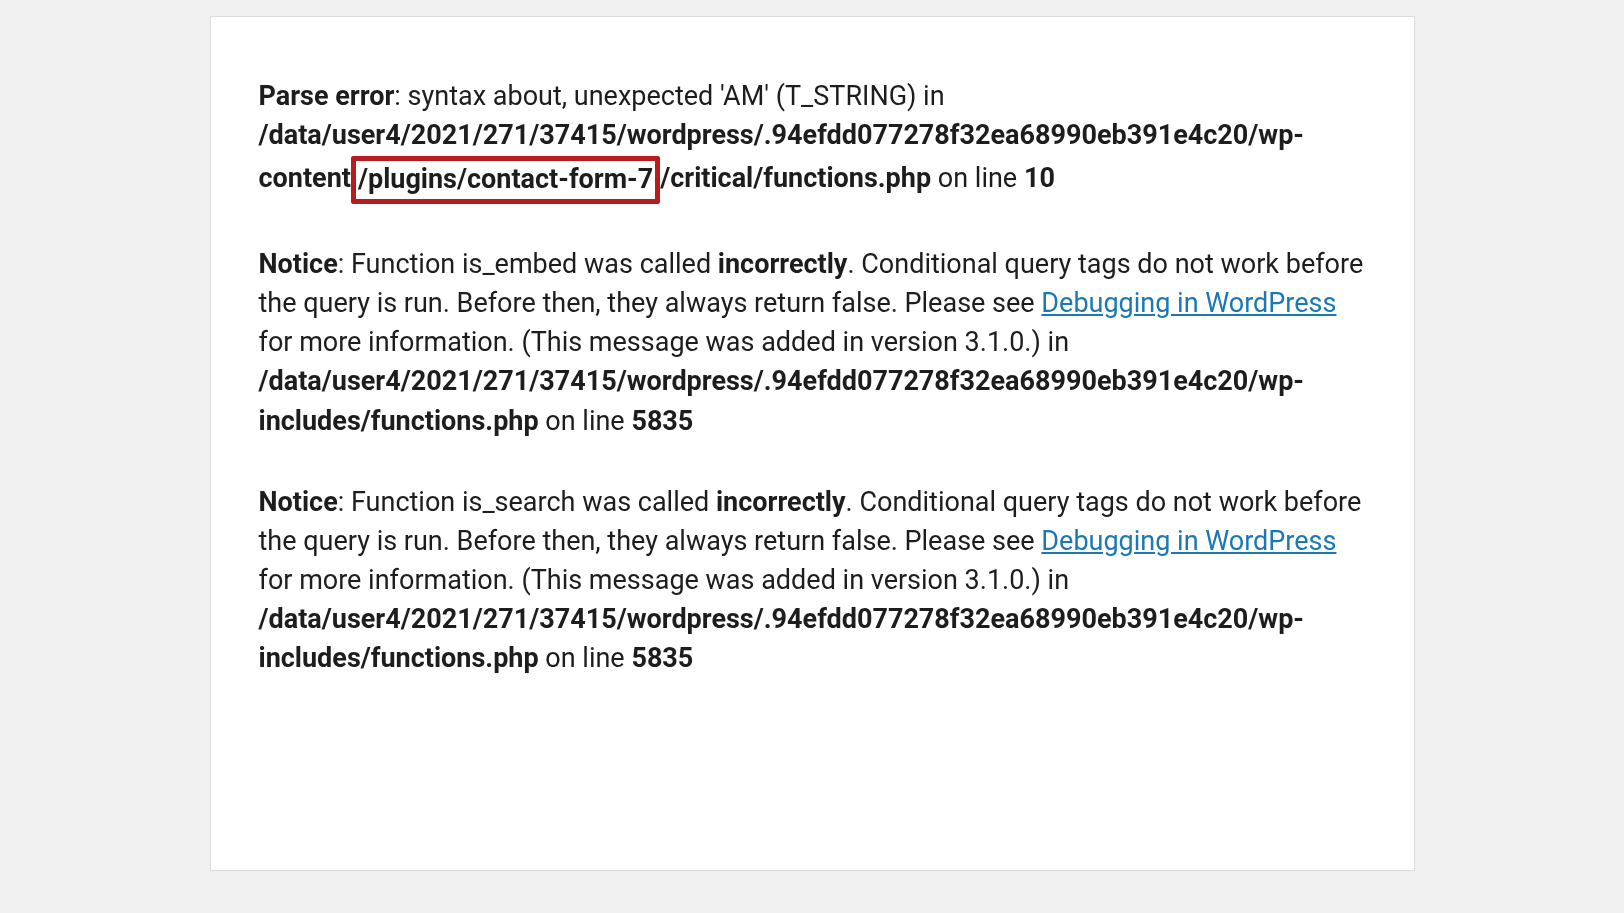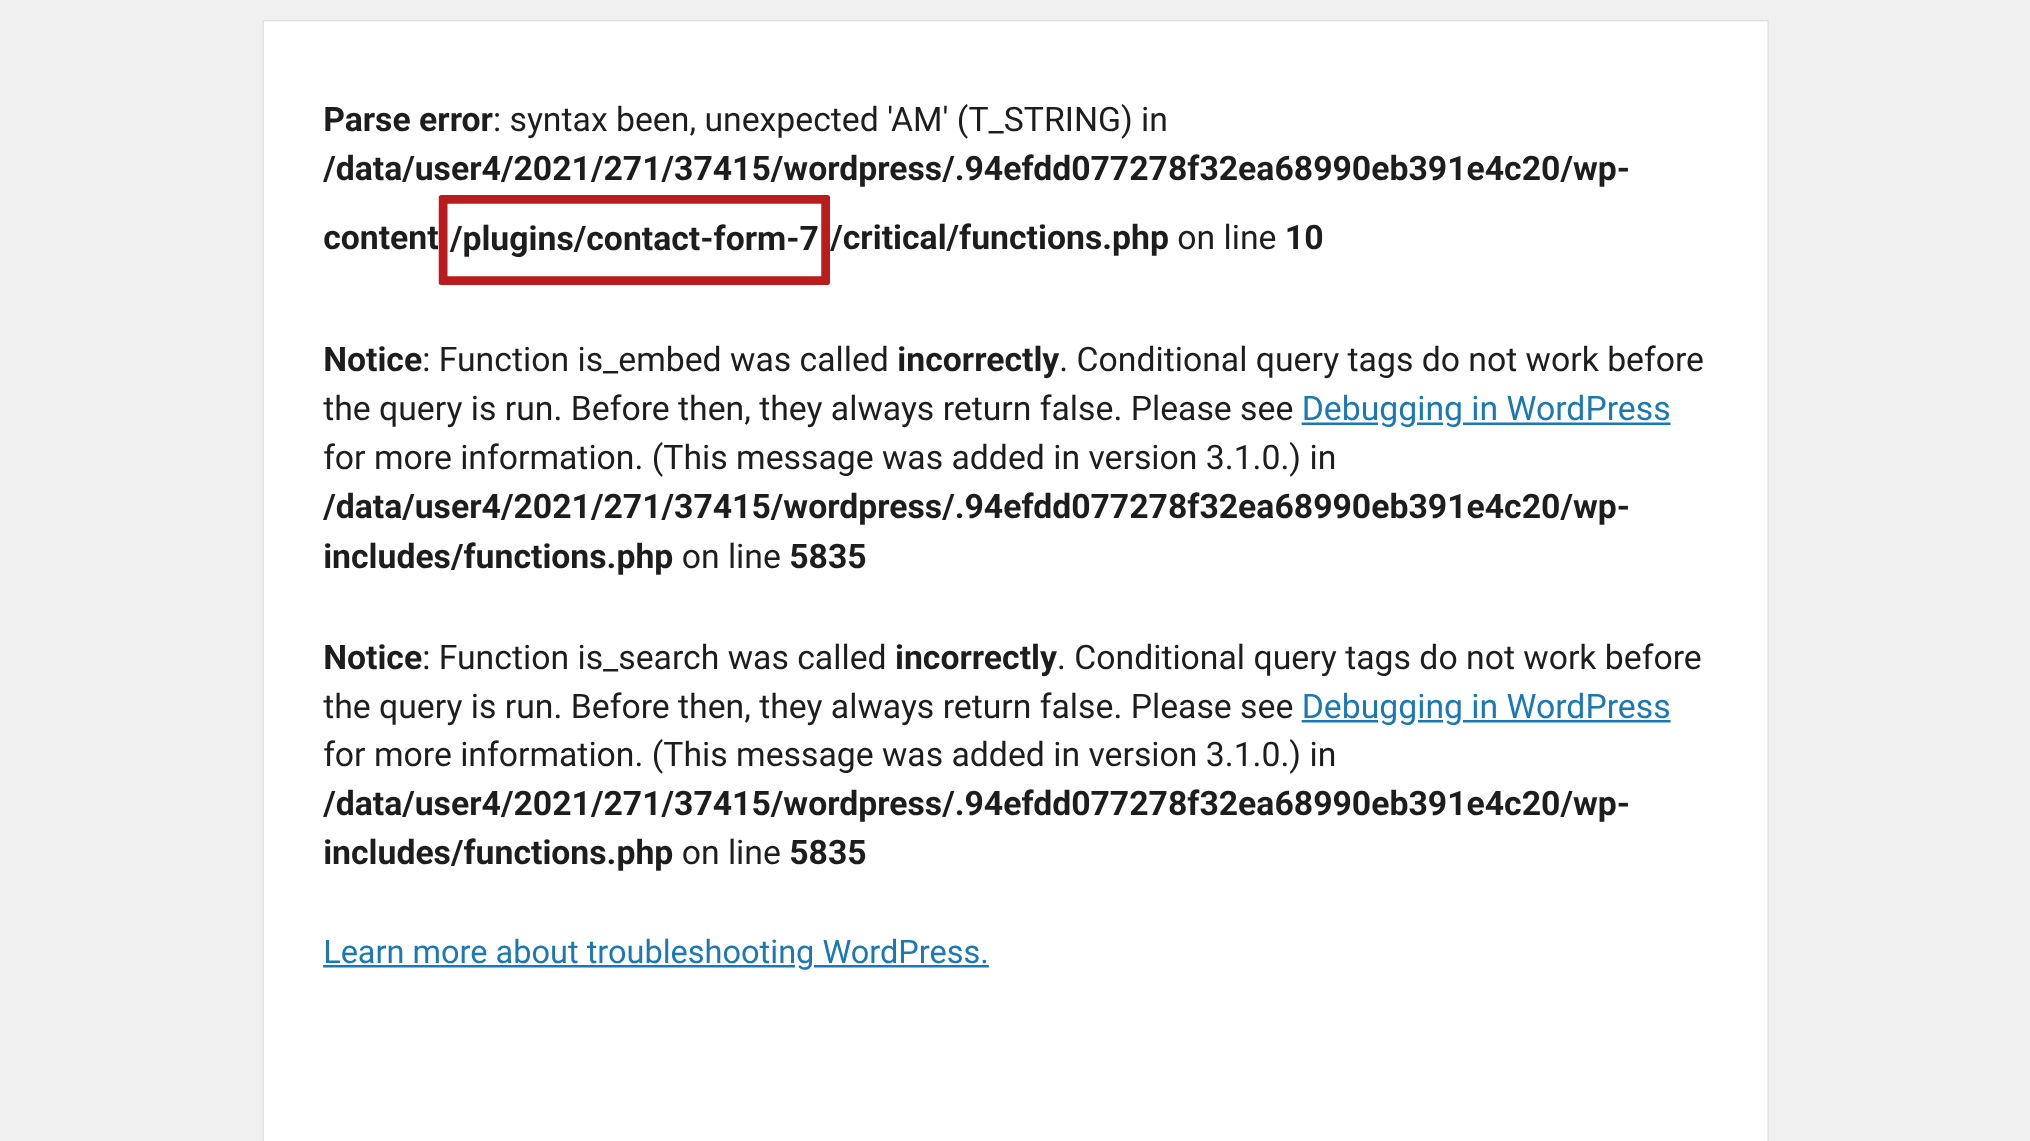--- a/index.html
+++ b/index.html
@@ -35,49 +35,46 @@
     line-height: 1.45;
     margin: 18px 0 38px 0;
     color: #2c2c2c;
     font-weight: 400;
   }
   a.wplink {
     color: #1b78b3;
   }
   .highlight-box {
     display: inline-block;
-    border: 7px solid #b91c1c;
+    border: 5px solid #b91c1c;
     border-radius: 2px;
-    padding: 14px 2px;
+    padding: 4px 2px;
     margin: 0;
     line-height: 1.1;
     position: relative;
     top: 1px;
   }
   .learnmore {
     font-size: 26px;
     line-height: 1.45;
     margin: 0;
   }
 </style>
 </head>
 <body>
 
 <div class="page">
 
   <p class="msg">
-    <strong>Parse error</strong><span>: syntax been, unexpected 'AM' (T_STRING) in </span><strong>/data/user4/2021/271/37415/wordpress/.94efdd077278f32ea68990eb391e4c20/wp-content</strong><span class="highlight-box"><strong>/plugins/contact-form-7</strong></span><strong>/critical/functions.php</strong><span> on line </span><strong>10</strong>
+    <strong>Parse error</strong><span>: syntax about, unexpected 'AM' (T_STRING) in </span><strong>/data/user4/2021/271/37415/wordpress/.94efdd077278f32ea68990eb391e4c20/wp-content</strong><span class="highlight-box"><strong>/plugins/contact-form-7</strong></span><strong>/critical/functions.php</strong><span> on line </span><strong>10</strong>
   </p>
 
   <p class="msg">
     <strong>Notice</strong><span>: Function is_embed was called </span><strong>incorrectly</strong><span>. Conditional query tags do not work before the query is run. Before then, they always return false. Please see </span><a href="#" class="wplink">Debugging in WordPress</a><span> for more information. (This message was added in version 3.1.0.) in </span><strong>/data/user4/2021/271/37415/wordpress/.94efdd077278f32ea68990eb391e4c20/wp-includes/functions.php</strong><span> on line </span><strong>5835</strong>
   </p>
 
   <p class="msg">
     <strong>Notice</strong><span>: Function is_search was called </span><strong>incorrectly</strong><span>. Conditional query tags do not work before the query is run. Before then, they always return false. Please see </span><a href="#" class="wplink">Debugging in WordPress</a><span> for more information. (This message was added in version 3.1.0.) in </span><strong>/data/user4/2021/271/37415/wordpress/.94efdd077278f32ea68990eb391e4c20/wp-includes/functions.php</strong><span> on line </span><strong>5835</strong>
   </p>
 
 
-  <p class="learnmore">
-    <a href="#" class="wplink">Learn more about troubleshooting WordPress.</a>
-  </p>
 
 </div>
 
 </body></html>

